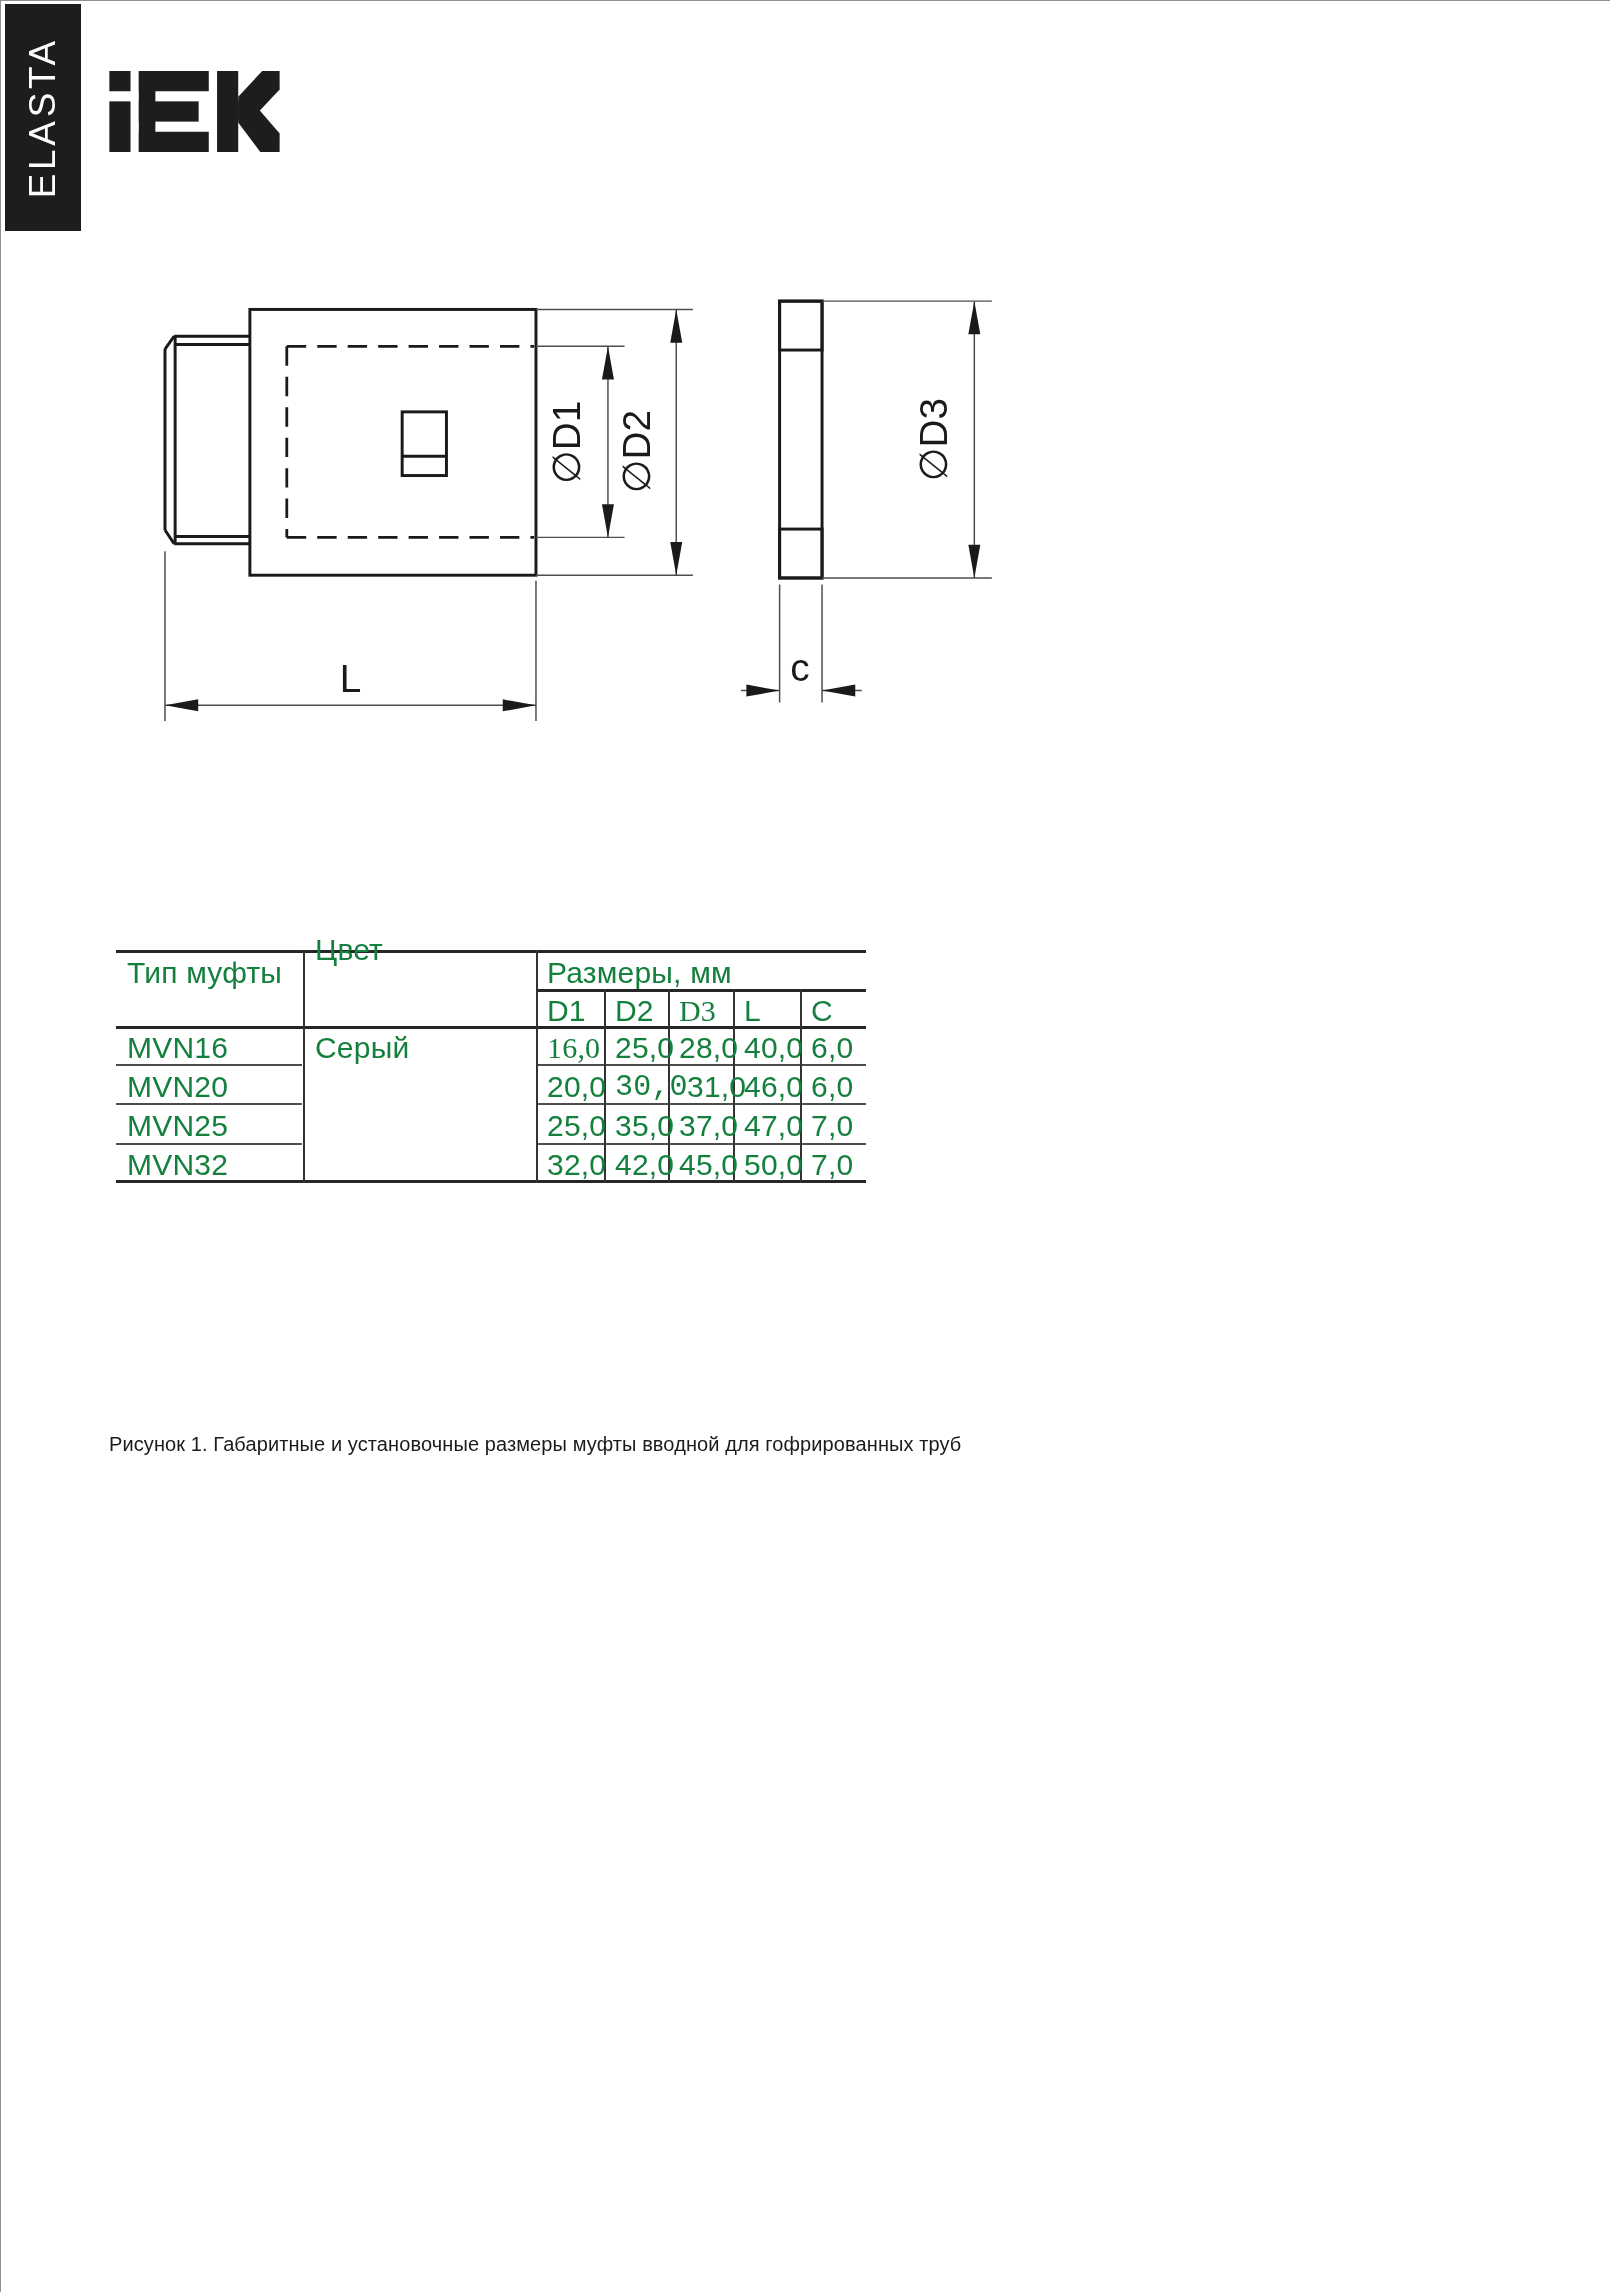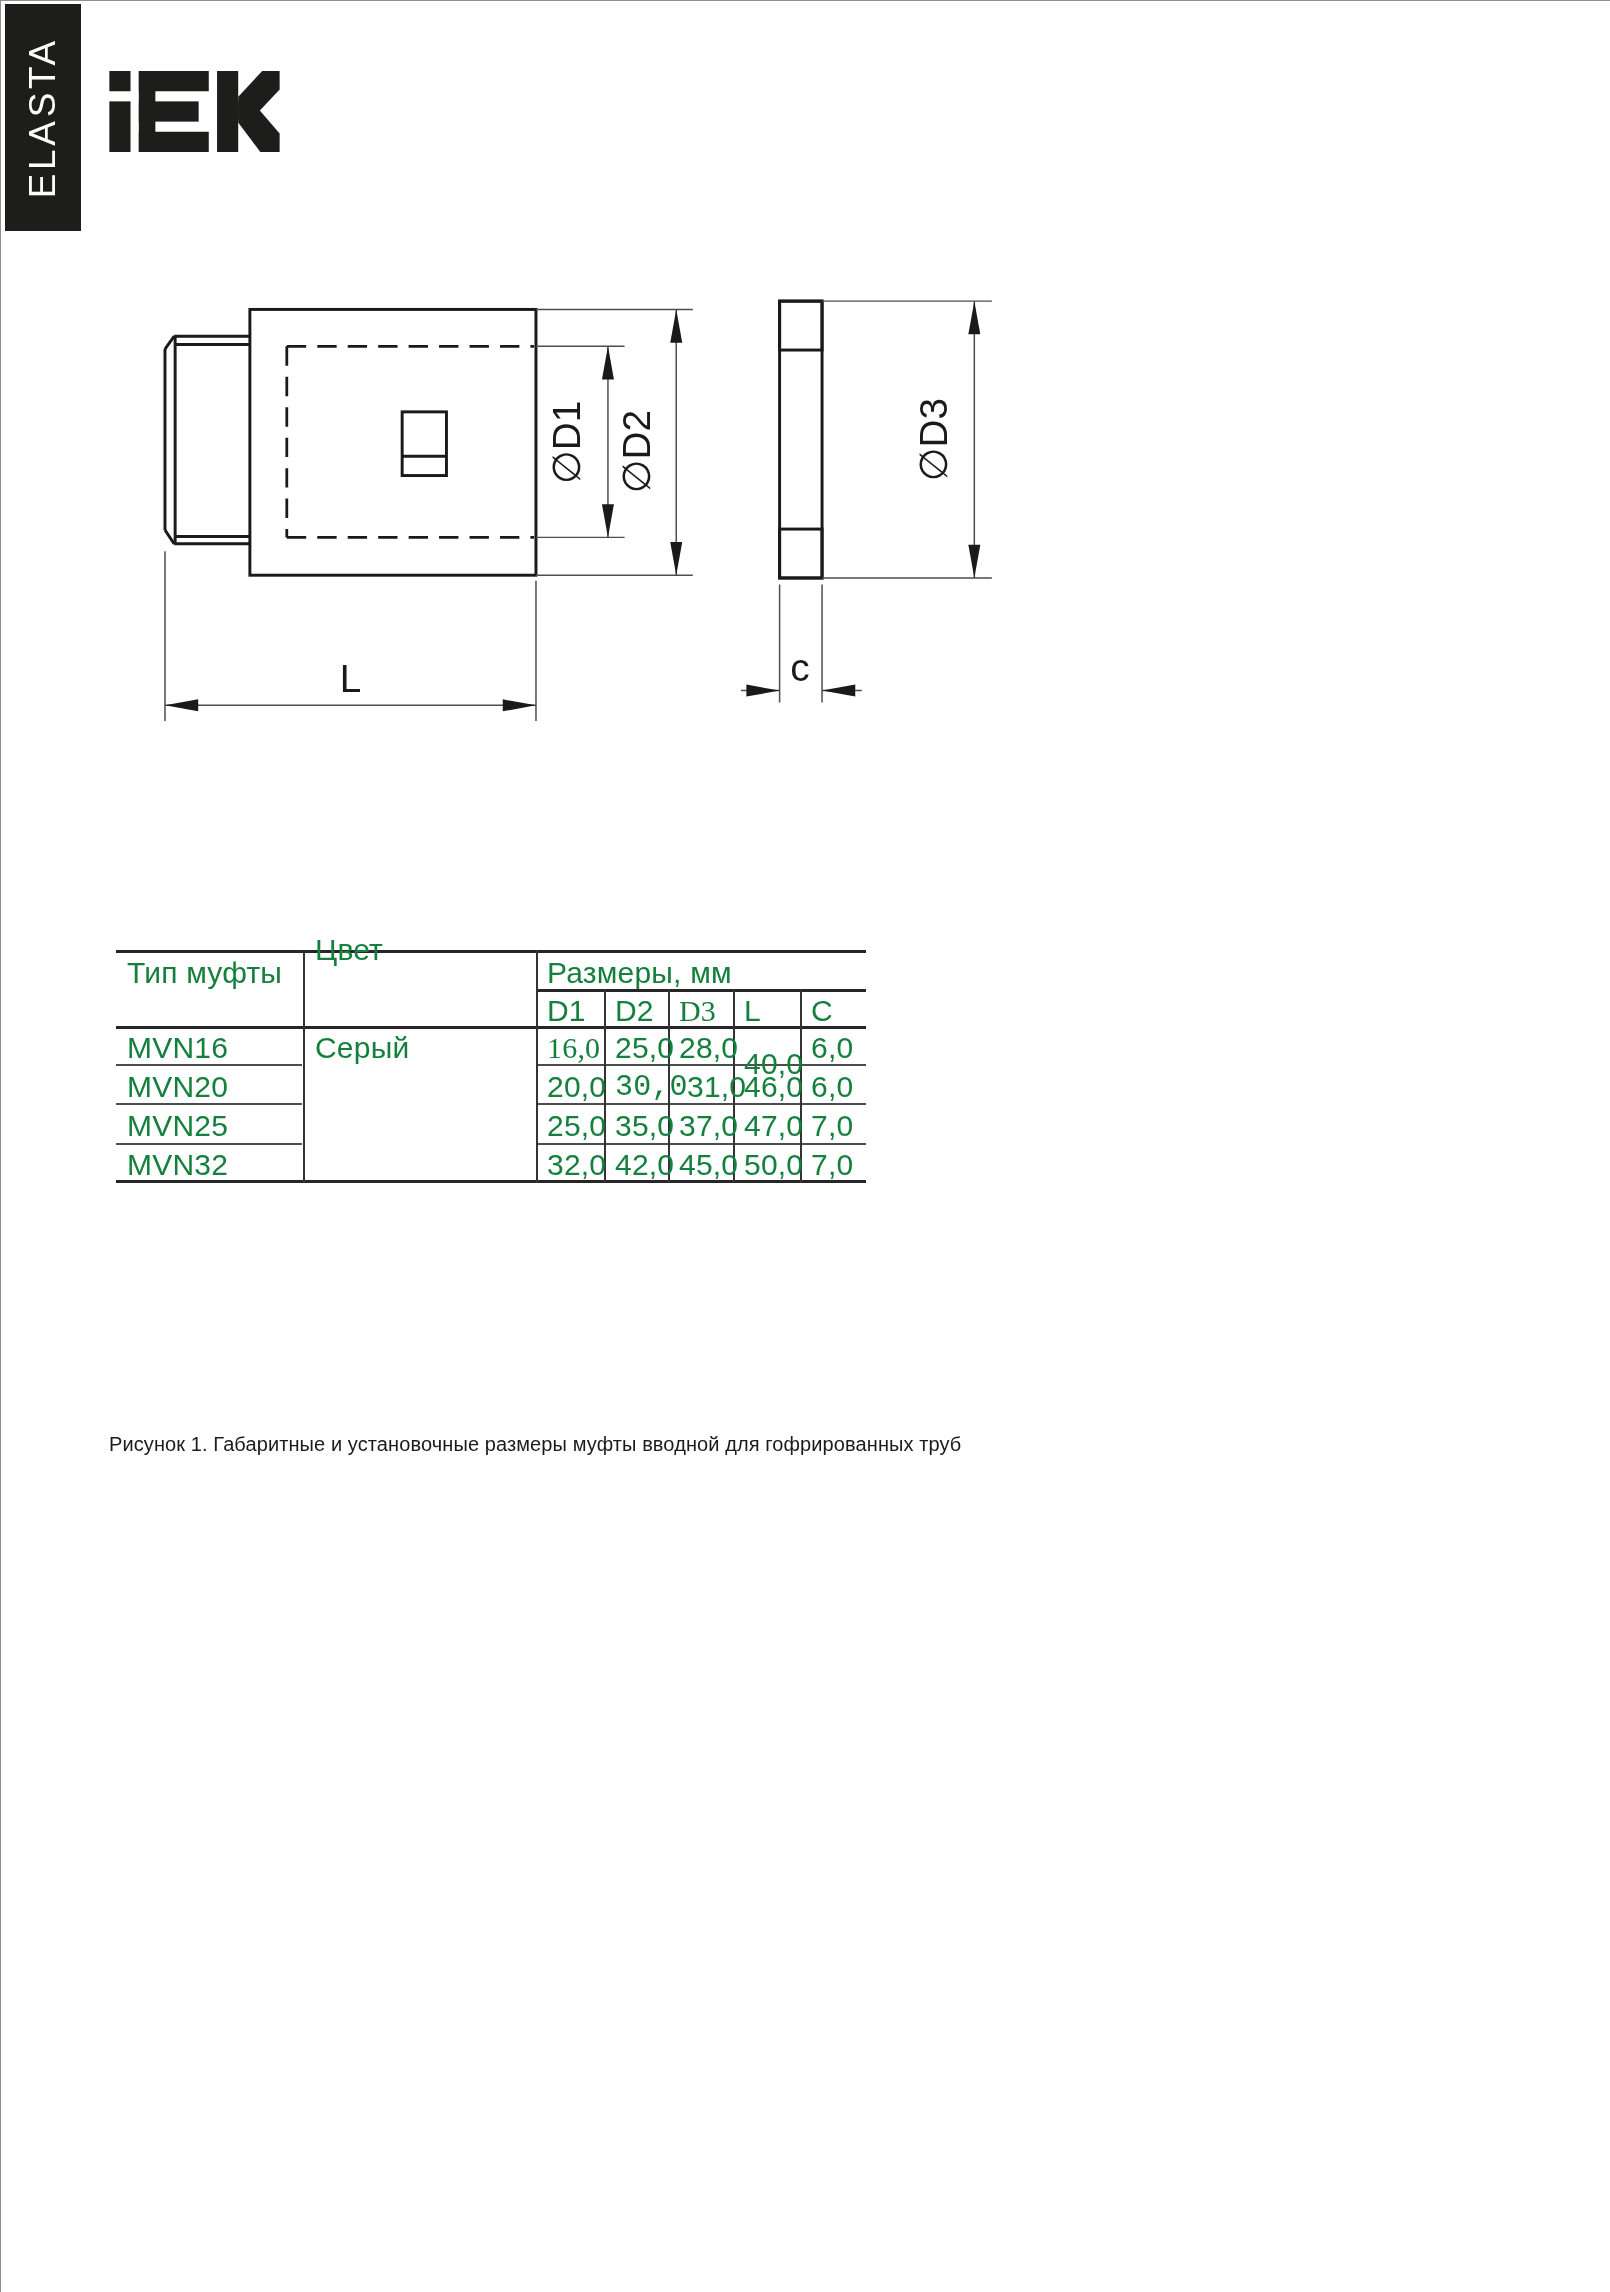--- a/index.html
+++ b/index.html
@@ -168,21 +168,21 @@
     <div class="tcell" style="left:614px; top:995px;">D2</div>
     <div class="tcell" style="left:678px; top:995px;font-family:Liberation Serif, serif;">D3</div>
     <div class="tcell" style="left:743px; top:995px;">L</div>
     <div class="tcell" style="left:810px; top:995px;">C</div>
 
     <div class="tcell" style="left:126px; top:1032px;">MVN16</div>
     <div class="tcell" style="left:314px; top:1032px;">Серый</div>
     <div class="tcell" style="left:546px; top:1032px;font-family:Liberation Serif, serif;">16,0</div>
     <div class="tcell" style="left:614px; top:1032px;">25,0</div>
     <div class="tcell" style="left:678px; top:1032px;">28,0</div>
-    <div class="tcell" style="left:743px; top:1032px;margin-top:16px;">40,0</div>
+    <div class="tcell" style="left:743px; top:1032px;">40,0</div>
     <div class="tcell" style="left:810px; top:1032px;">6,0</div>
 
     <div class="tcell" style="left:126px; top:1071px;">MVN20</div>
     <div class="tcell" style="left:546px; top:1071px;">20,0</div>
     <div class="tcell" style="left:614px; top:1071px;font-family:Liberation Mono, monospace;">30,0</div>
     <div class="tcell" style="left:678px; top:1071px;margin-left:8px;">31,0</div>
     <div class="tcell" style="left:743px; top:1071px;">46,0</div>
     <div class="tcell" style="left:810px; top:1071px;">6,0</div>
 
     <div class="tcell" style="left:126px; top:1110px;">MVN25</div>

